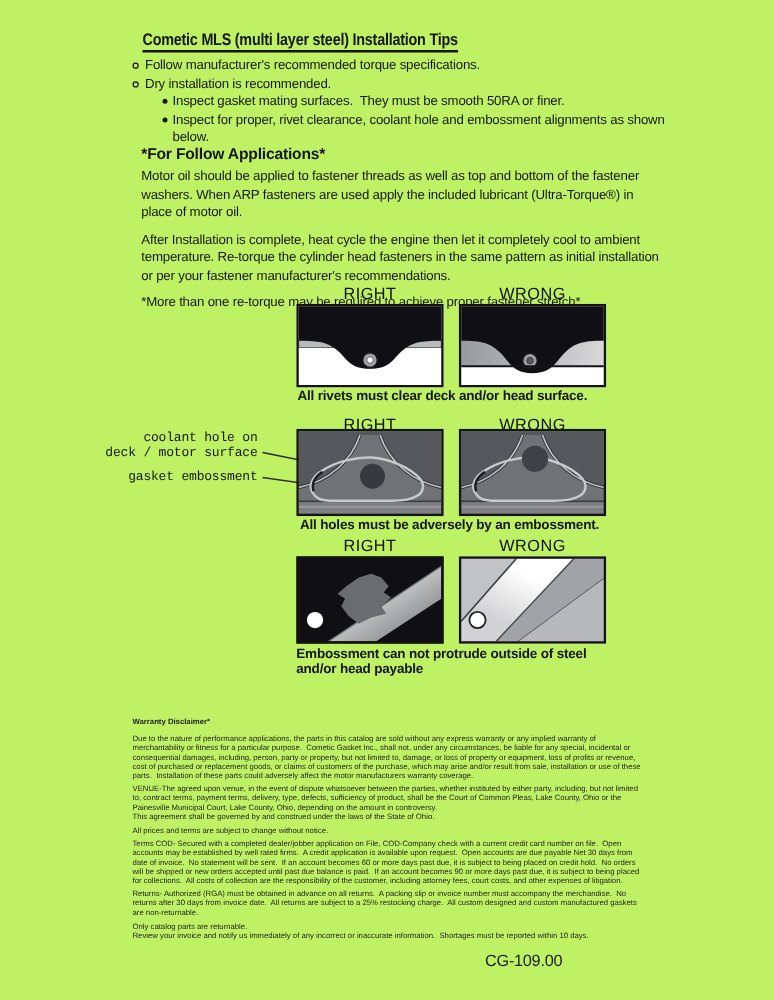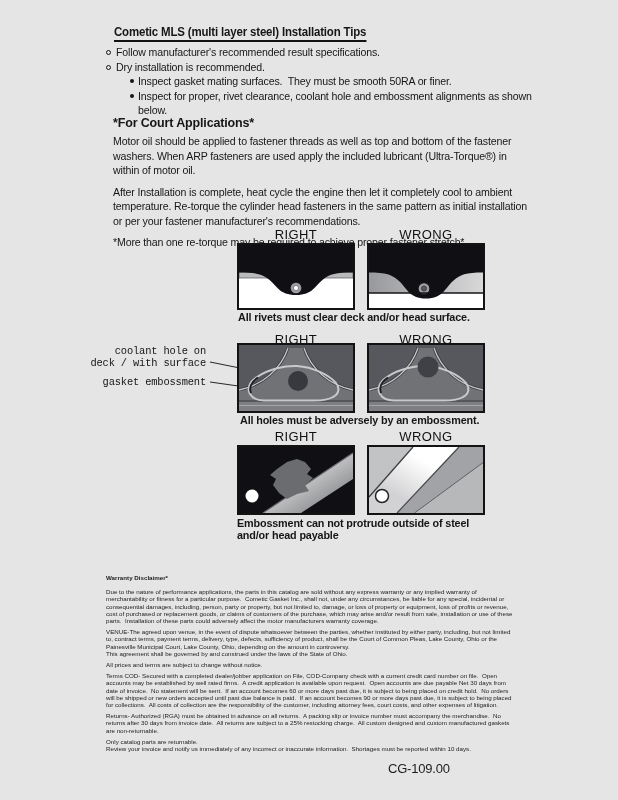--- a/index.html
+++ b/index.html
@@ -1,17 +1,17 @@
 <!DOCTYPE html>
 <html><head>
 <meta charset="utf-8">
 <style>
   html,body{margin:0;padding:0;background:#ffffff;}
   .page{
-    position:relative;width:618px;height:800px;background:#e5e5e5;
+    position:relative;width:618px;height:800px;background:#bef264;
     font-family:"Liberation Sans",sans-serif;color:#161616;overflow:hidden;
   }
   
   .title{
     position:absolute;left:114px;top:24px;margin:0;display:inline-block;
     font-size:13.5px;font-weight:bold;letter-spacing:-.2px;
     border-bottom:2px solid #131313;padding-bottom:1px;
     transform:scaleX(.85);transform-origin:left top;white-space:nowrap;
   }
   
@@ -45,39 +45,39 @@
 </head>
 <body>
 
 <div class="page">
 
   <h1 class="title">Cometic MLS (multi layer steel) Installation Tips</h1>
 
   <div class="tips">
     <div class="tip">
       <span class="o-bullet"></span>
-      <span>Follow manufacturer's recommended result specifications.</span>
+      <span>Follow manufacturer's recommended torque specifications.</span>
     </div>
     <div class="tip">
       <span class="o-bullet"></span>
       <span>Dry installation is recommended.</span>
     </div>
     <div class="tip sub">
       <span class="f-bullet"></span>
       <span>Inspect gasket mating surfaces.  They must be smooth 50RA or finer.</span>
     </div>
     <div class="tip sub">
       <span class="f-bullet"></span>
       <span>Inspect for proper, rivet clearance, coolant hole and embossment alignments as shown below.</span>
     </div>
   </div>
 
   <div class="diesel">
-    <h2>*For Court Applications*</h2>
-    <p>Motor oil should be applied to fastener threads as well as top and bottom of the fastener washers. When ARP fasteners are used apply the included lubricant (Ultra-Torque®) in within of motor oil.</p>
+    <h2>*For Follow Applications*</h2>
+    <p>Motor oil should be applied to fastener threads as well as top and bottom of the fastener washers. When ARP fasteners are used apply the included lubricant (Ultra-Torque®) in place of motor oil.</p>
     <p class="gap">After Installation is complete, heat cycle the engine then let it completely cool to ambient temperature. Re-torque the cylinder head fasteners in the same pattern as initial installation or per your fastener manufacturer's recommendations.</p>
     <p class="gap">*More than one re-torque may be required to achieve proper fastener stretch*</p>
   </div>
 
   <div class="dg-row" style="top:227px;height:100px;">
     <div class="dg-label l">RIGHT</div>
     <div class="dg-label r">WRONG</div>
 
     <div class="dbox l" style="top:16px;">
       <svg width="118" height="67" viewBox="0 0 118 67">
@@ -110,21 +110,21 @@
 
     <div class="dg-caption" style="left:238px;top:84px;">All rivets must clear deck and/or head surface.</div>
   </div>
 
   <div class="dg-row" style="top:332px;height:100px;">
     <div class="dg-label l">RIGHT</div>
     <div class="dg-label r">WRONG</div>
 
     <div class="callout" style="top:14px;">
       <div>coolant hole on</div>
-      <div>deck / with surface</div>
+      <div>deck / motor surface</div>
     </div>
     <div class="callout" style="top:45px;">
       <div>gasket embossment</div>
     </div>
 
     <svg class="ptr" width="320" height="70" viewBox="0 0 320 70">
       <line x1="210" y1="30" x2="297" y2="47.5" stroke="#2a2a2a" stroke-width="1.1"></line>
       <line x1="210" y1="50" x2="263" y2="57.5" stroke="#2a2a2a" stroke-width="1.1"></line>
     </svg>
 

